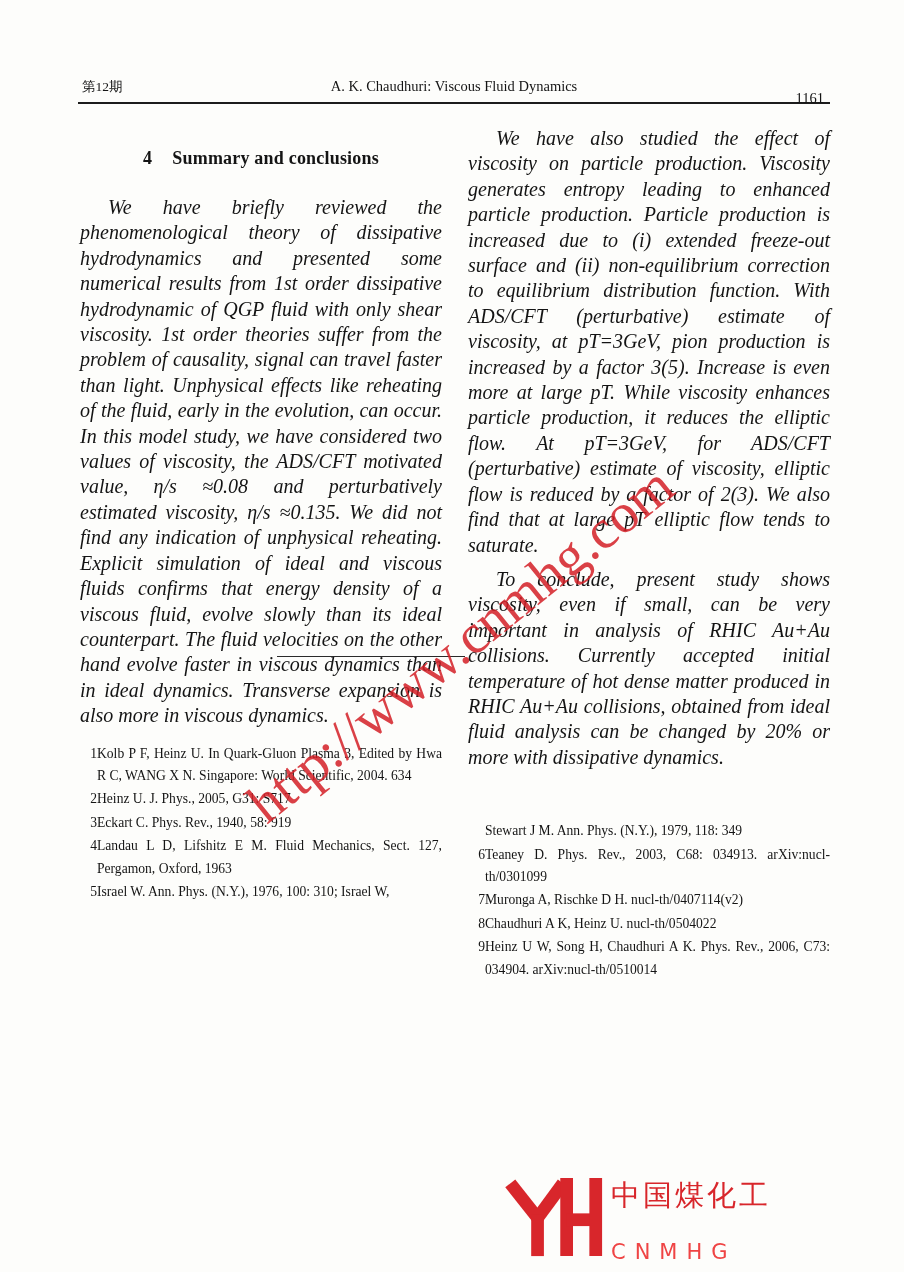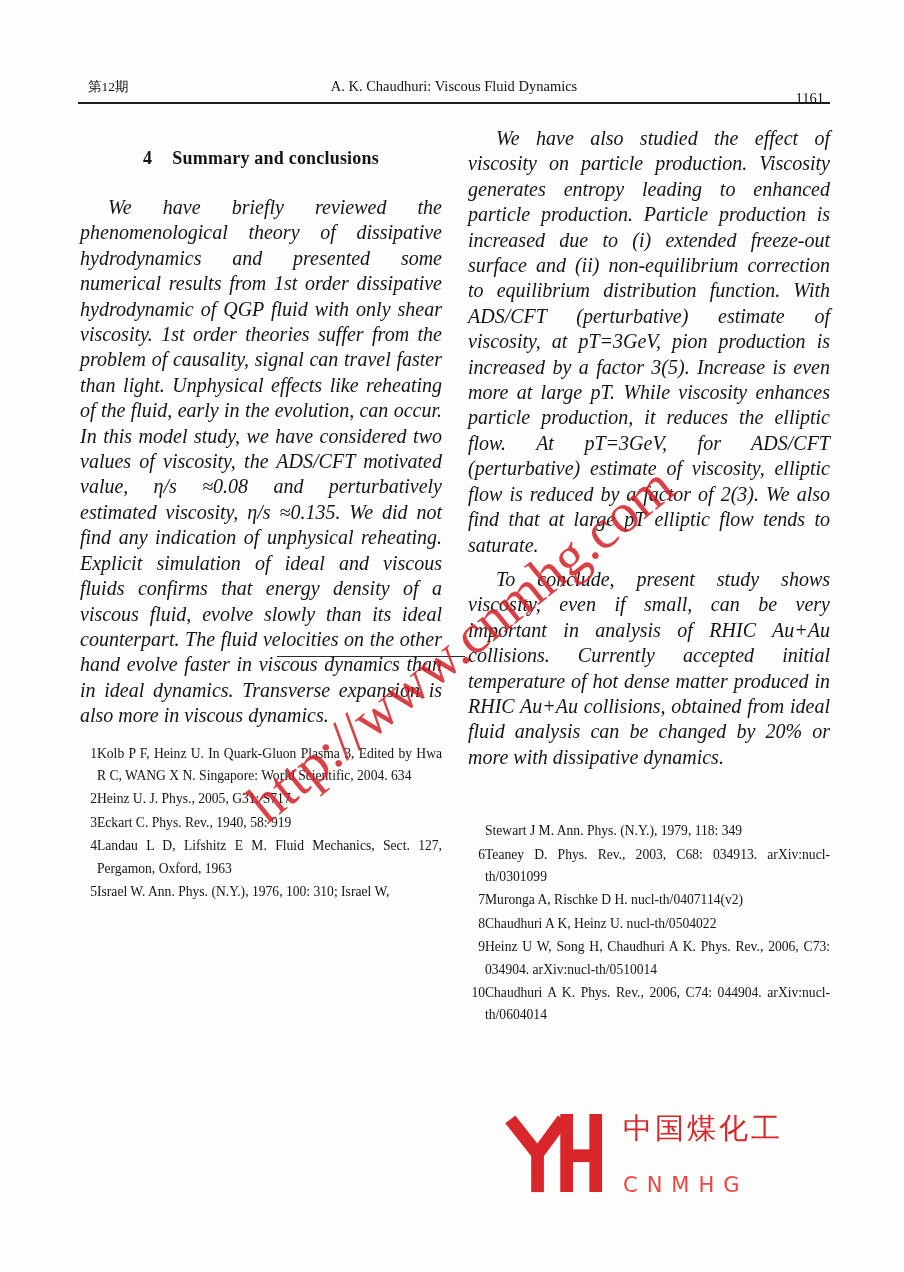--- a/index.html
+++ b/index.html
@@ -11,21 +11,21 @@
     overflow:hidden;
     font-family:"Liberation Serif","DejaVu Serif",serif;
     color:#141414;
   }
   
   .page-header{
     position:absolute;left:78px;top:78px;width:752px;height:24px;
     border-bottom:2px solid #1c1c1c;
     font-size:14.5px;
   }
-  .page-header .issue{position:absolute;left:10px;top:0;font-size:13.5px;}
+  .page-header .issue{position:absolute;left:4px;top:0;font-size:13.5px;}
   .page-header .running-title{position:absolute;left:0;right:0;top:0;text-align:center;}
   .page-header .page-num{position:absolute;right:6px;top:12px;}
   
   .col{position:absolute;width:362px;}
   .col-left{left:80px;top:132px;}
   .col-right{left:468px;top:126px;}
   .section-heading{
     font-size:18px;font-weight:bold;margin:16px 0 26px 0;letter-spacing:.2px;text-align:center;
   }
   .section-heading .sec-num{margin-right:20px;}
@@ -57,22 +57,22 @@
     color:#d42027;
     opacity:.85;
     transform:rotate(-39deg);
     transform-origin:center;
     white-space:nowrap;
     pointer-events:none;
     font-family:"Liberation Serif","DejaVu Serif",serif;
   }
   
   .logo{
-    position:absolute;left:503px;top:1109px;
-    display:flex;align-items:center;gap:20px;
+    position:absolute;left:503px;top:1176px;
+    display:flex;gap:8px;
   }
   .logo-mark{display:block;}
   .logo-cn{
     font-size:29px;color:#d8262b;
     font-family:"DejaVu Sans","Liberation Sans",sans-serif;
     letter-spacing:3px;
   }
   .logo-en{
     margin-top:24px;
     font-size:21px;color:#ef4444;
@@ -141,24 +141,20 @@
         <span class="ref-text">Muronga A, Rischke D H. nucl-th/0407114(v2)</span>
       </div>
       <div class="ref">
         <span class="ref-num">8</span>
         <span class="ref-text">Chaudhuri A K, Heinz U. nucl-th/0504022</span>
       </div>
       <div class="ref">
         <span class="ref-num">9</span>
         <span class="ref-text">Heinz U W, Song H, Chaudhuri A K. Phys. Rev., 2006, C73: 034904. arXiv:nucl-th/0510014</span>
       </div>
-      <div class="ref">
-        <span class="ref-num">10</span>
-        <span class="ref-text">Chaudhuri A K. Phys. Rev., 2006, C74: 044904. arXiv:nucl-th/0604014</span>
-      </div>
     </div>
   </div>
 
   <div class="watermark">http://www.cnmhg.com</div>
 
   <div class="logo">
     <svg class="logo-mark" width="100" height="82" viewBox="0 0 110 86">
       <g stroke="#d8262b" stroke-width="14" fill="none" stroke-linecap="butt">
         <path d="M8 6 L38 44"></path>
         <path d="M66 6 L38 44"></path>

